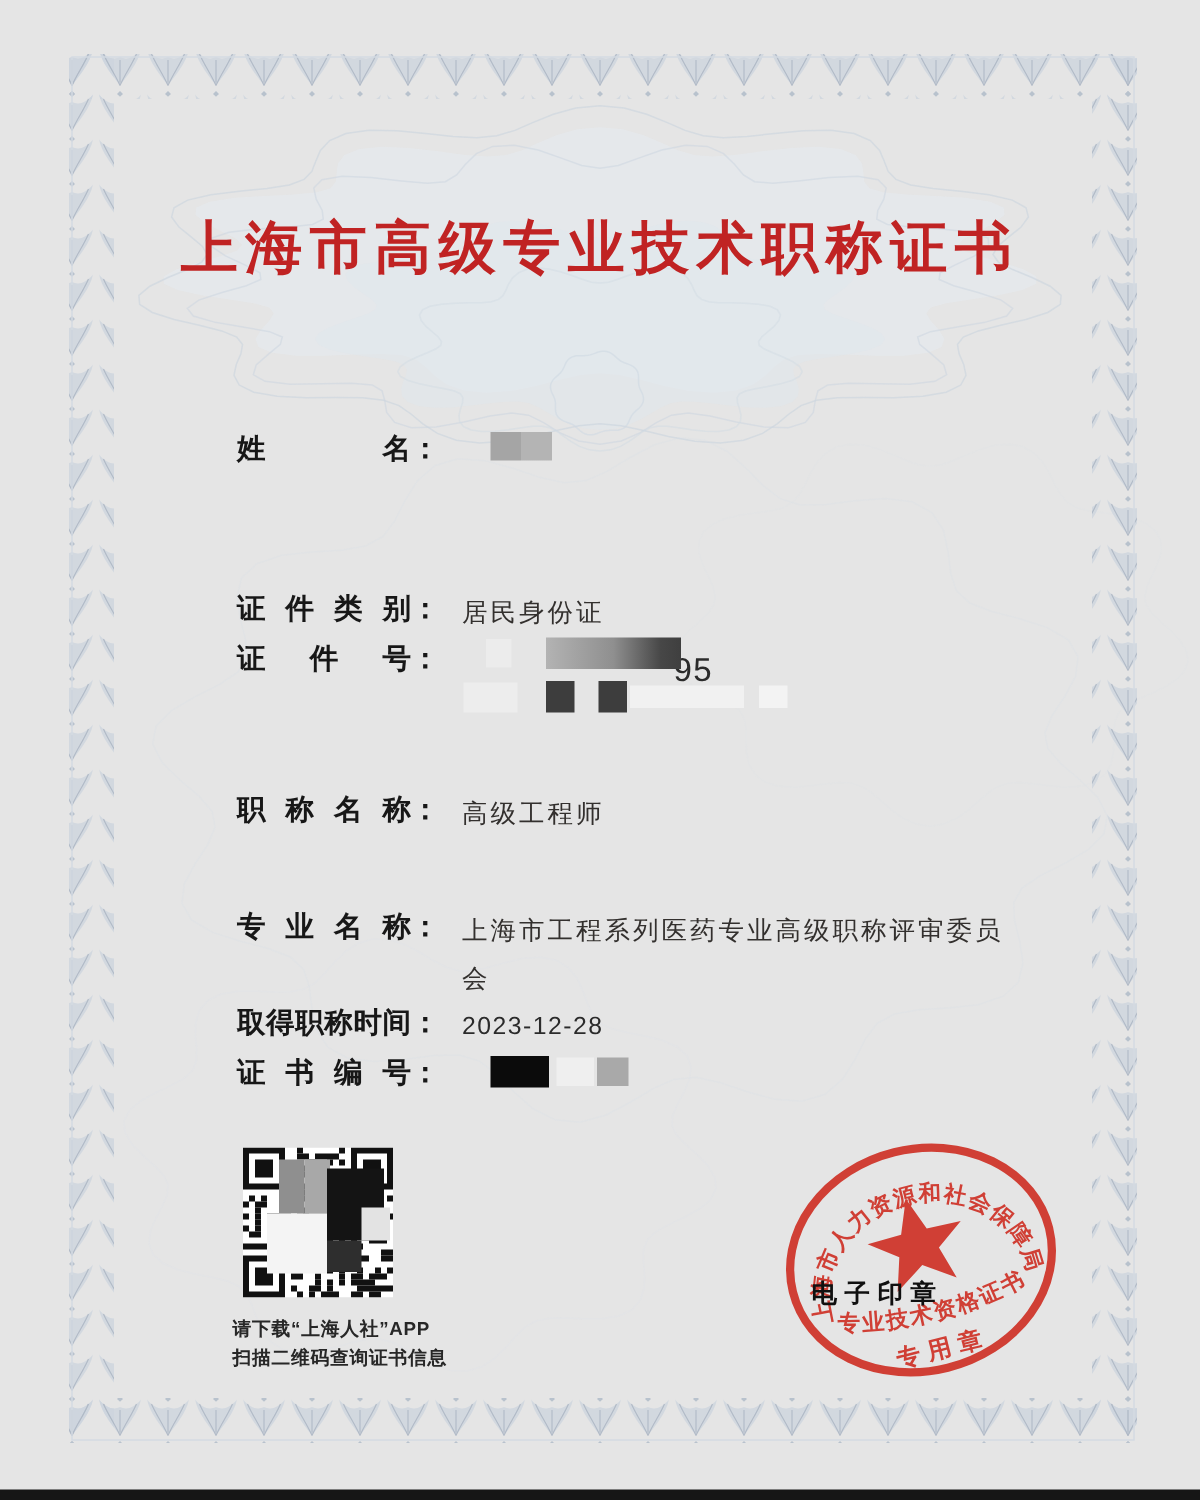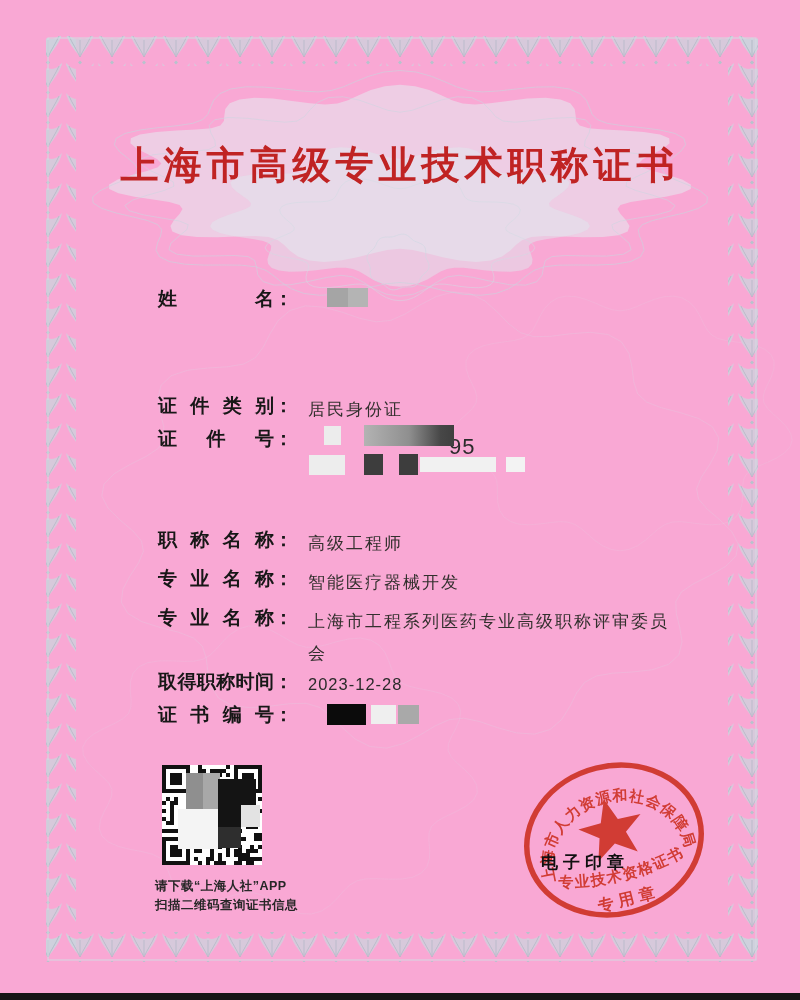--- a/index.html
+++ b/index.html
@@ -2,21 +2,21 @@
 <html><head>
 <meta charset="utf-8">
 <style>
   html,body{margin:0;padding:0;}
   body{
     width:800px;height:1000px;overflow:hidden;
     background:#f7f8f8;
     font-family:"Liberation Sans", sans-serif;
     position:relative;
   }
-  #page{position:relative;width:800px;height:1000px;background:#f9a8d4;}
+  #page{position:relative;width:800px;height:1000px;background:#e5e5e5;}
   svg.layer{position:absolute;left:0;top:0;width:800px;height:1000px;pointer-events:none;}
   
   .cert-title{
     position:absolute;left:0;top:140px;width:800px;
     text-align:center;font-size:38px;font-weight:bold;
     letter-spacing:5px;color:#c02323;
     font-family:"Liberation Sans", sans-serif;
   }
   
   .row{position:absolute;left:158px;white-space:nowrap;}
@@ -111,23 +111,20 @@
     <span class="lbl">姓名</span><span class="colon">：</span><span class="val"></span>
   </div>
   <div class="row r4">
     <span class="lbl">证件类别</span><span class="colon">：</span><span class="val">居民身份证</span>
   </div>
   <div class="row r5">
     <span class="lbl">证件号</span><span class="colon">：</span><span class="val">95</span>
   </div>
   <div class="row r7">
     <span class="lbl">职称名称</span><span class="colon">：</span><span class="val">高级工程师</span>
-  </div>
-  <div class="row r8">
-    <span class="lbl">专业名称</span><span class="colon">：</span><span class="val">智能医疗器械开发</span>
   </div>
   <div class="row r9">
     <span class="lbl">专业名称</span><span class="colon">：</span><span class="val">上海市工程系列医药专业高级职称评审委员会</span>
   </div>
   <div class="row r10">
     <span class="lbl">取得职称时间</span><span class="colon">：</span><span class="val">2023-12-28</span>
   </div>
   <div class="row r11">
     <span class="lbl">证书编号</span><span class="colon">：</span><span class="val"></span>
   </div>

